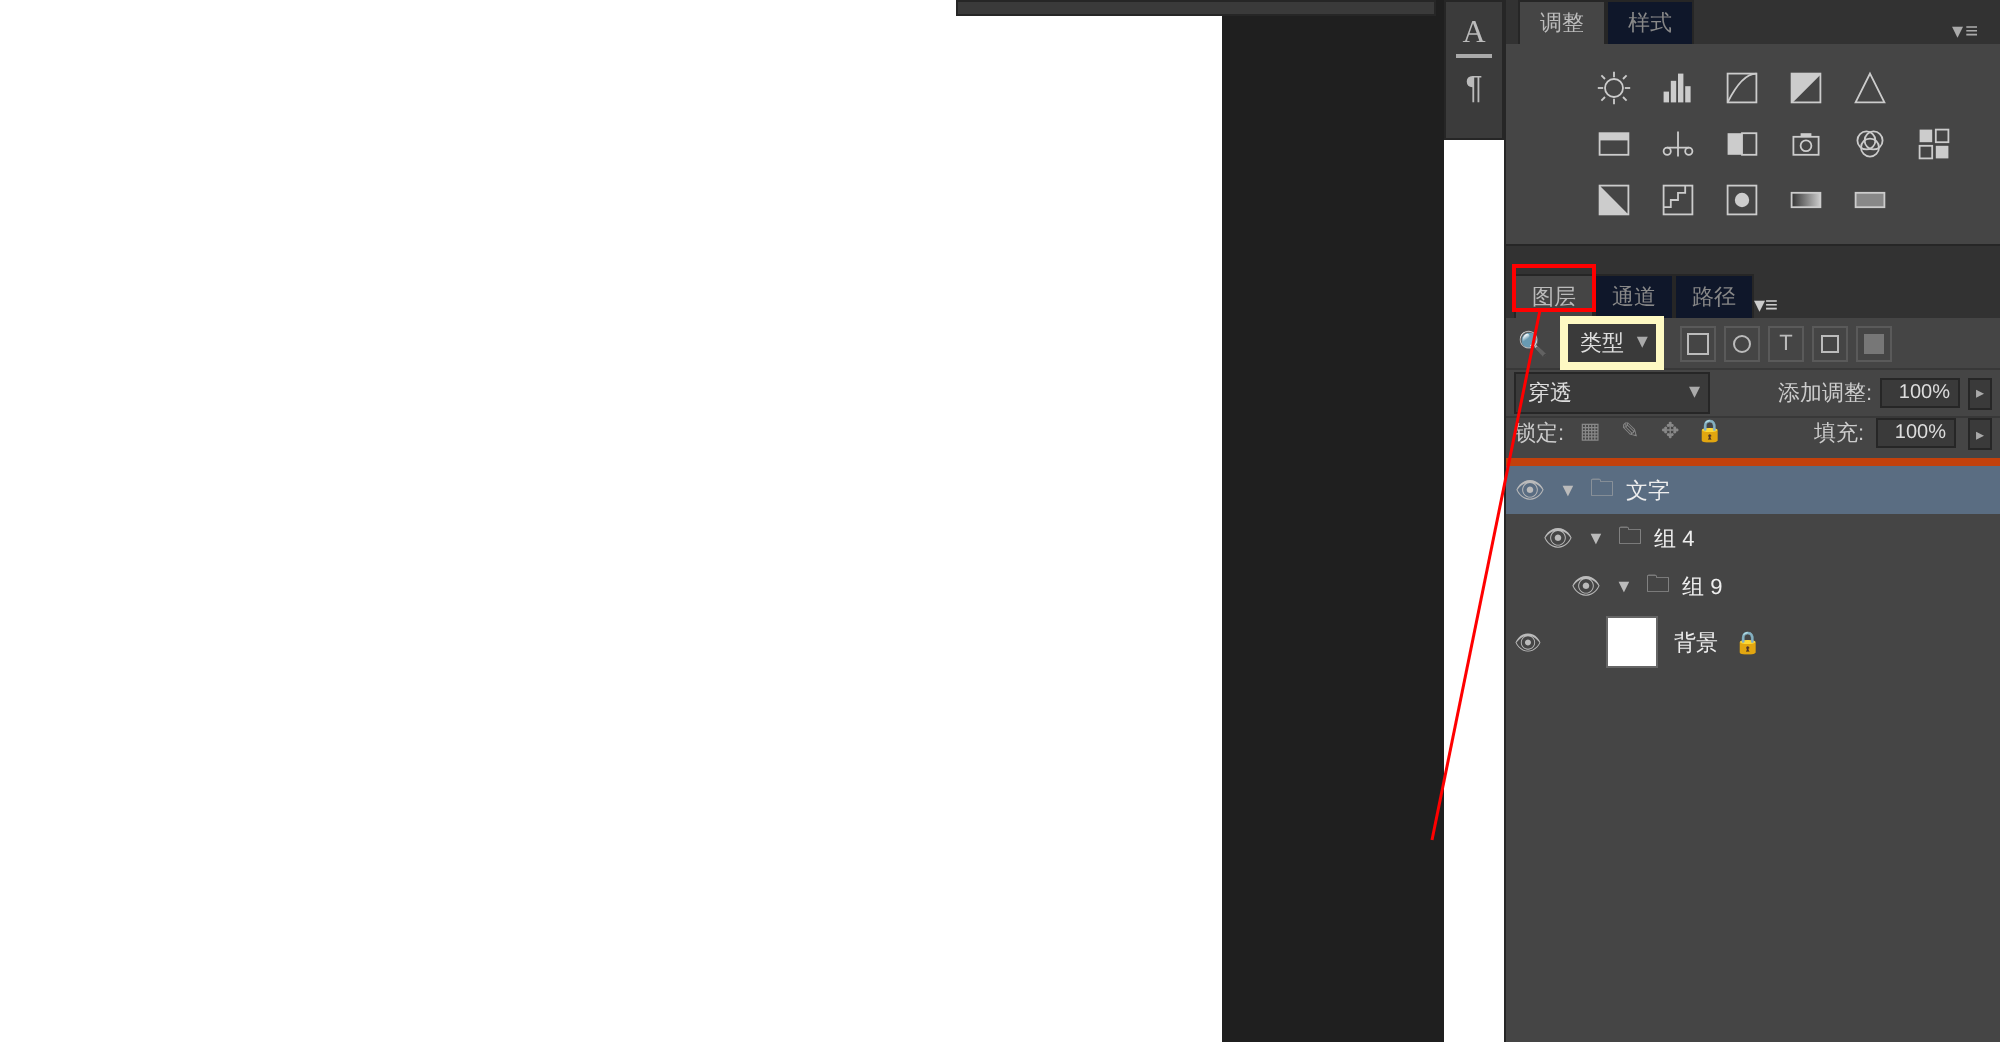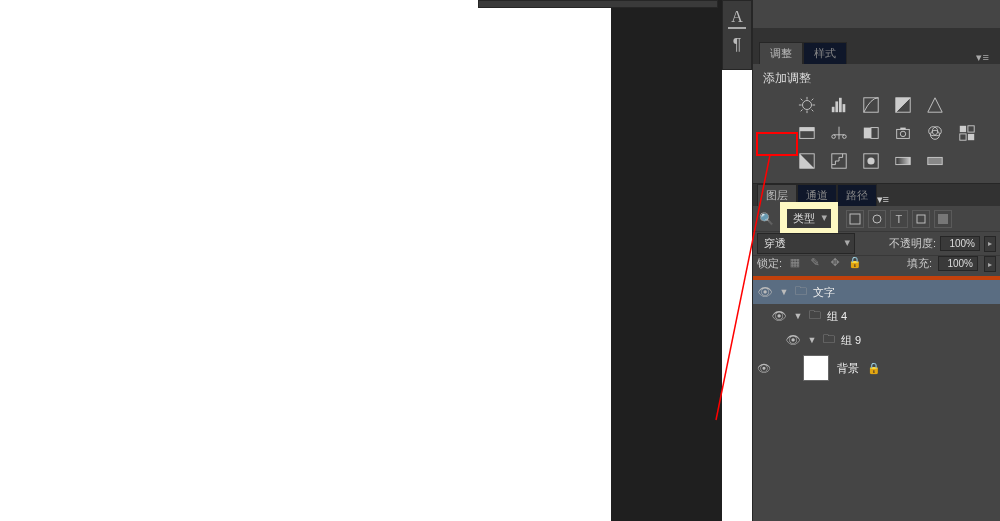--- a/index.html
+++ b/index.html
@@ -40,24 +40,23 @@
     color: #bbb; font-size: 16px; text-align: center;
     line-height: 24px;
   }
   .panels {
     position: absolute; left: 752px; top: 0;
     width: 248px; height: 521px;
     background: #454545;
     border-left: 1px solid #262626;
   }
   .tabs {
-    height: 36px; background: #323232;
+    height: 22px; background: #323232;
     display: flex; align-items: flex-end;
     padding-left: 6px;
-    margin-top: 28px;
   }
   .tab {
     padding: 3px 10px; font-size: 11px;
     color: #bbb; background: #454545;
     border: 1px solid #262626; border-bottom: none;
     margin-right: 0px;
   }
   .tab.inactive { background: #0f172a; color: #888; }
   .tabs .menu-dots {
     margin-left: auto; margin-right: 6px;
@@ -75,40 +74,40 @@
   }
   .ico-row .ico, .ico-row2 .ico, .ico-row3 .ico {
     width: 20px; height: 20px;
     display: flex; align-items: center; justify-content: center;
     color: #ccc; font-size: 14px;
   }
   .ico svg { width: 18px; height: 18px; }
   .ico-row2 { display: flex; gap: 12px; margin: 6px 0 8px 34px; }
   .ico-row3 { display: flex; gap: 12px; margin: 6px 0 2px 34px; }
   .layers-tabs {
-    height: 22px; background: #323232;
+    height: 36px; background: #323232;
     display: flex; align-items: flex-end;
     padding-left: 4px;
     position: relative;
   }
   .layers-tabs .tab { font-size: 11px; padding: 3px 8px; }
   .highlight-box {
     position: absolute;
     border: 2px solid #ff0000;
     pointer-events:none;
   }
   .hl1 { left: 756px; top: 132px; width: 42px; height: 24px; }
   .filter-row {
     height: 26px; display: flex; align-items: center;
     padding: 0 4px; gap: 4px;
     border-bottom: 1px solid #383838;
   }
   .search-glass { color: #aaa; font-size: 12px; padding: 0 2px; }
   .kind-select {
-    background: #3a3a3a; border: 7px solid #fef9c3;
+    background: #3a3a3a; border: 4px solid #fef9c3;
     color: #ddd; padding: 2px 16px 2px 6px; font-size: 11px;
     position: relative; min-width: 48px;
   }
   .kind-select::after {
     content: "▾"; position: absolute; right: 4px; top: 2px; color: #aaa;
   }
   .filter-icons { display: flex; gap: 4px; margin-left: 4px; flex: 1; }
   .filter-ico {
     width: 18px; height: 18px;
     border: 1px solid #5a5a5a;
@@ -184,21 +183,20 @@
 </div>
 
 <div class="panels">
 
   <div class="tabs">
     <div class="tab">调整</div>
     <div class="tab inactive">样式</div>
     <div class="menu-dots">▾≡</div>
   </div>
   <div class="adjust-body">
-    <div class="adjust-title">添加调整</div>
 
     <div class="ico-row">
       <div class="ico">
         <svg viewBox="0 0 20 20">
             <circle cx="10" cy="10" r="5" fill="none" stroke="#ccc"></circle>
             <g stroke="#ccc">
               <line x1="10" y1="1" x2="10" y2="4"></line>
               <line x1="10" y1="16" x2="10" y2="19"></line>
               <line x1="1" y1="10" x2="4" y2="10"></line>
               <line x1="16" y1="10" x2="19" y2="10"></line>
@@ -349,21 +347,21 @@
       <div class="filter-ico">
           <svg width="12" height="12">
             <rect x="1" y="1" width="10" height="10" fill="#777"></rect>
           </svg>
         </div>
     </div>
   </div>
 
   <div class="blend-row">
     <div class="blend-select">穿透</div>
-    <span class="op-label">不透明度:</span>
+    <span class="op-label">添加调整:</span>
     <span class="op-val">100%</span>
     <span class="op-arrow">▸</span>
   </div>
 
   <div class="lock-row">
     <span class="lock-label">锁定:</span>
     <span class="lock-ico">▦</span>
     <span class="lock-ico">✎</span>
     <span class="lock-ico">✥</span>
     <span class="lock-ico">🔒</span>

